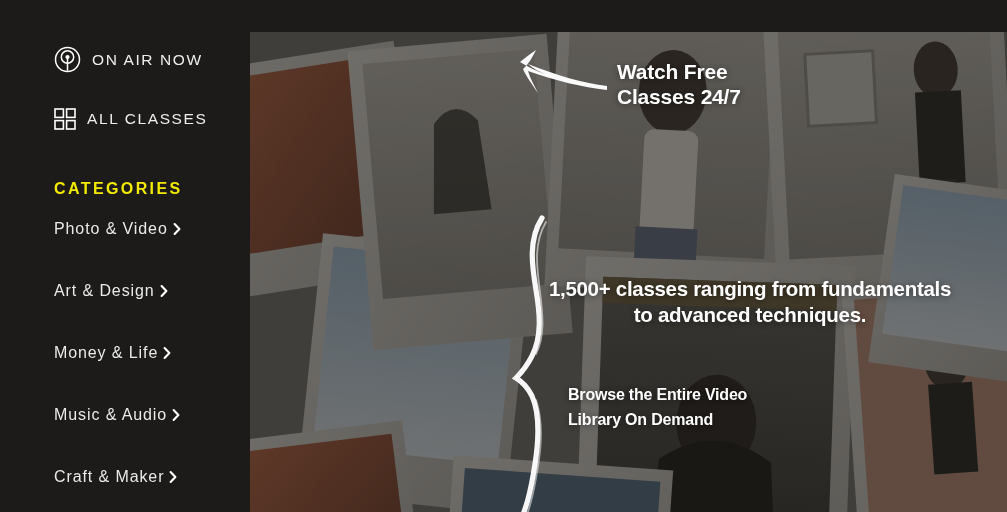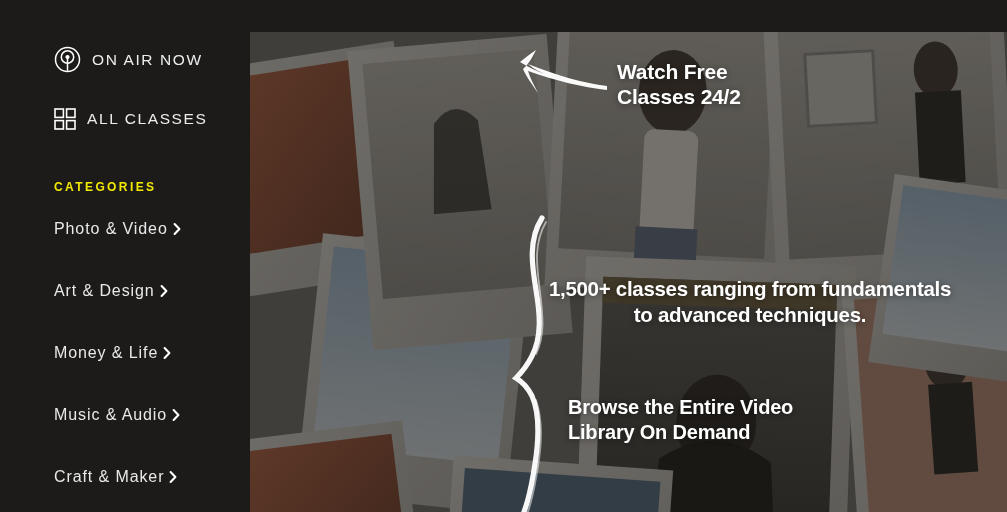--- a/index.html
+++ b/index.html
@@ -50,21 +50,21 @@
   }
 
   .icon-on-air { width: 27px; height: 27px; display: block; flex: 0 0 27px; }
   .icon-grid  { width: 22px; height: 22px; display: block; flex: 0 0 22px; }
 
   #categories-heading {
     position: absolute;
     left: 54px;
     top: 148px;
     color: #f2e900;
-    font-size: 12px;
+    font-size: 16px;
     font-weight: 700;
     letter-spacing: 2.4px;
     white-space: nowrap;
   }
 
   #category-list {
     position: absolute;
     left: 54px;
     top: 186px;
     width: 190px;
@@ -129,22 +129,22 @@
     top: 244px;
     width: 500px;
     text-align: center;
     font-size: 20.5px;
     line-height: 26px;
     letter-spacing: -0.3px;
   }
 
   #txt-browse {
     left: 318px;
-    top: 363px;
-    font-size: 20px;
+    top: 350px;
+    font-size: 16px;
     line-height: 25px;
     letter-spacing: -0.2px;
   }
 
   .brush { position: absolute; z-index: 4; pointer-events: none; }
   #brush-arrow { left: 262px; top: 6px; width: 100px; height: 70px; }
   #brush-brace { left: 256px; top: 182px; width: 60px; height: 325px; }
 </style>
 </head>
 <body>
@@ -332,21 +332,21 @@
     <svg class="brush" id="brush-brace" viewBox="0 0 60 325">
       <path d="M36 4 C22 26 26 52 30 76 C34 100 36 122 26 142
                C20 154 14 160 10 164 C15 167 21 172 26 182
                C34 200 33 224 29 250 C25 276 20 300 8 318" fill="none" stroke="#ffffff" stroke-width="5.2" stroke-linecap="round" opacity="0.96"></path>
       <path d="M40 8 C27 30 31 54 34 78 C37 102 39 122 30 140" fill="none" stroke="#ffffff" stroke-width="1.8" stroke-linecap="round" opacity="0.55"></path>
       <path d="M30 186 C37 206 36 228 32 252 C28 278 23 302 12 320" fill="none" stroke="#ffffff" stroke-width="1.8" stroke-linecap="round" opacity="0.5"></path>
     </svg>
 
     <div class="hero-text" id="txt-watch-free">
       <div>Watch Free</div>
-      <div>Classes 24/2</div>
+      <div>Classes 24/7</div>
     </div>
 
     <div class="hero-text" id="txt-headline">
       <div>1,500+ classes ranging from fundamentals</div>
       <div>to advanced techniques.</div>
     </div>
 
     <div class="hero-text" id="txt-browse">
       <div>Browse the Entire Video</div>
       <div>Library On Demand</div>

